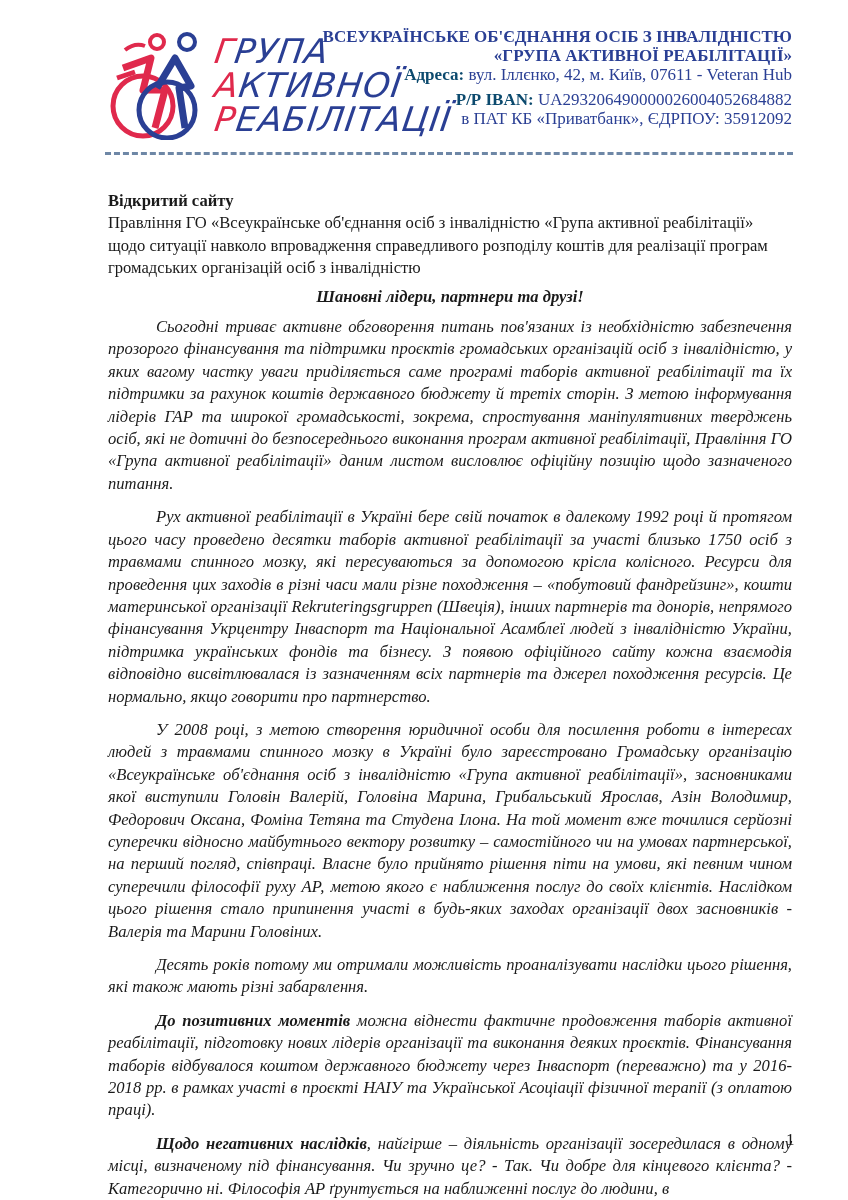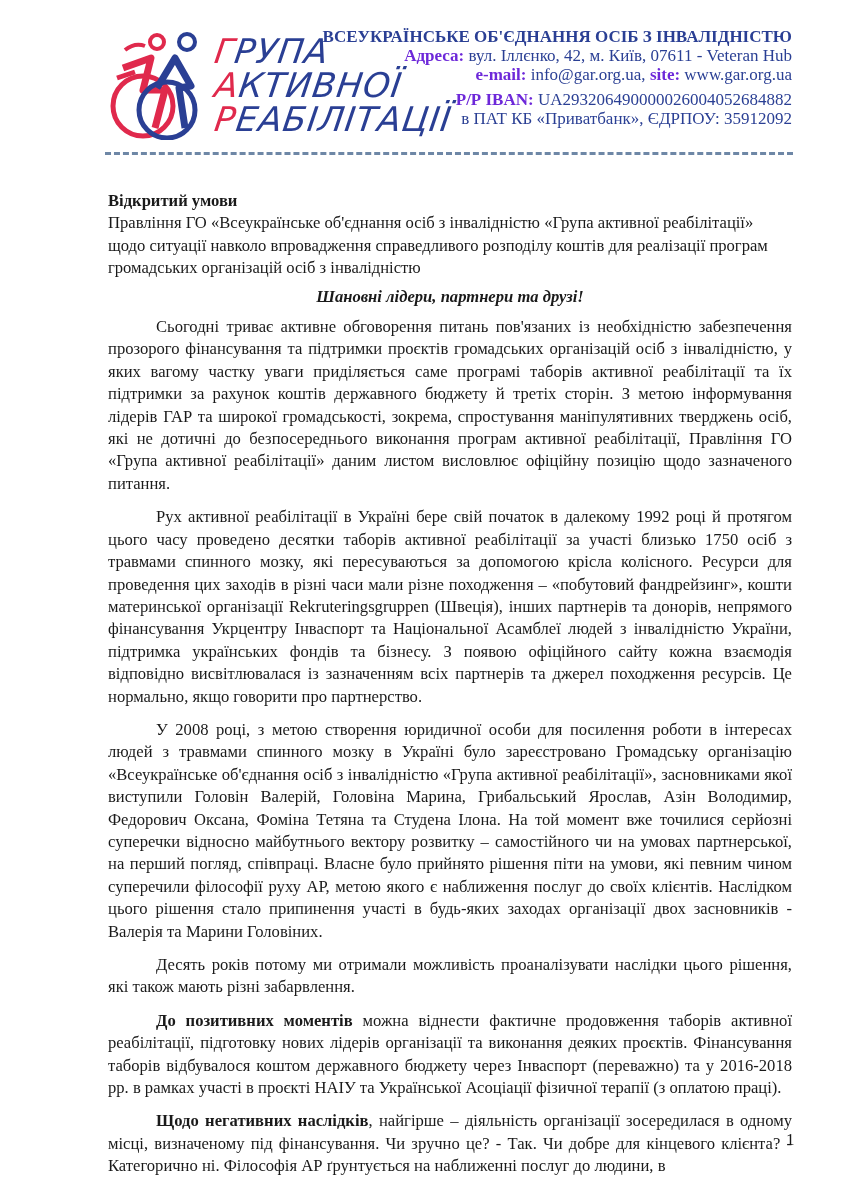--- a/index.html
+++ b/index.html
@@ -7,28 +7,28 @@
          font-family: "Liberation Serif", "DejaVu Serif", serif; color: #1a1a1a; }
   .header { position: absolute; left: 0; top: 0; width: 848px; height: 175px; }
   .logo { position: absolute; left: 95px; top: 28px; width: 360px; height: 112px; }
   .logo-text { position: absolute; left: 120px; top: 6px; font-family: "DejaVu Sans", sans-serif;
                font-style: italic; color: #2a3f94; font-size: 34px; line-height: 34px; letter-spacing: 1px; font-weight: normal; }
   .logo-text div { transform: skewX(-8deg); }
   .logo-text .cap { color: #e0294c; }
   .org-block { position: absolute; right: 56px; top: 27px; text-align: right; font-size: 17px; line-height: 19px; }
   .org-name { color: #2a3f94; font-weight: bold; }
   .org-line { color: #2a3f94; }
-  .org-line b { color: #6d28d9; margin-top: 31px; }
+  .org-line b { color: #0c4a6e; margin-top: 31px; }
   .bank { margin-top: 6px; text-align: right; }
   .divider { position: absolute; left: 105px; top: 152px; width: 688px; height: 0; border-top: 3px dashed #6e87a6; }
   .content { position: absolute; left: 108px; top: 190px; width: 684px; font-size: 16.6px; line-height: 22.4px; }
   .letter-title { font-weight: bold; }
   .subject { margin: 0; }
   .greeting { text-align: center; font-weight: bold; font-style: italic; margin-top: 6px; margin-bottom: 8px; }
-  .para { text-align: justify; text-indent: 48px; margin: 0 0 11px 0; }
+  .para { text-align: justify; text-indent: 48px; margin: 0 0 11px 0; font-style: italic; }
   .page-number { position: absolute; left: 786px; top: 1130px; font-size: 17px; }
 </style>
 </head>
 <body>
 
 <div class="header">
   <div class="logo">
     <svg width="120" height="112" viewBox="0 0 120 112" style="position:absolute;left:0;top:0;">
 
       <circle cx="48" cy="78" r="30" fill="none" stroke="#e0294c" stroke-width="5"></circle>
@@ -43,37 +43,35 @@
     </svg>
     <div class="logo-text">
       <div><span class="cap">Г</span><span>РУПА</span></div>
       <div><span class="cap">А</span><span>КТИВНОЇ</span></div>
       <div><span class="cap">Р</span><span>ЕАБІЛІТАЦІЇ</span></div>
     </div>
   </div>
 
   <div class="org-block">
     <div class="org-name">ВСЕУКРАЇНСЬКЕ ОБ'ЄДНАННЯ ОСІБ З ІНВАЛІДНІСТЮ</div>
+    <div class="org-name">«ГРУПА АКТИВНОЇ РЕАБІЛІТАЦІЇ»</div>
     <div class="org-line">
       <b>Адреса:</b><span> вул. Іллєнко, 42, м. Київ, 07611 - Veteran Hub</span>
-    </div>
-    <div class="org-line">
-      <b>e-mail:</b><span> info@gar.org.ua, </span><b>site:</b><span> www.gar.org.ua</span>
     </div>
     <div class="org-line bank">
       <b>Р/Р IBAN:</b><span> UA293206490000026004052684882</span>
     </div>
     <div class="org-line">в ПАТ КБ «Приватбанк», ЄДРПОУ: 35912092</div>
   </div>
 
   <div class="divider"></div>
 </div>
 
 <div class="content">
-  <div class="letter-title">Відкритий умови</div>
+  <div class="letter-title">Відкритий сайту</div>
   <p class="subject">Правління ГО «Всеукраїнське об'єднання осіб з інвалідністю «Група активної реабілітації» щодо ситуації навколо впровадження справедливого розподілу коштів для реалізації програм громадських організацій осіб з інвалідністю</p>
   <div class="greeting">Шановні лідери, партнери та друзі!</div>
   <p class="para">Сьогодні триває активне обговорення питань пов'язаних із необхідністю забезпечення прозорого фінансування та підтримки проєктів громадських організацій осіб з інвалідністю, у яких вагому частку уваги приділяється саме програмі таборів активної реабілітації та їх підтримки за рахунок коштів державного бюджету й третіх сторін. З метою інформування лідерів ГАР та широкої громадськості, зокрема, спростування маніпулятивних тверджень осіб, які не дотичні до безпосереднього виконання програм активної реабілітації, Правління ГО «Група активної реабілітації» даним листом висловлює офіційну позицію щодо зазначеного питання.</p>
   <p class="para">Рух активної реабілітації в Україні бере свій початок в далекому 1992  році й протягом цього часу проведено десятки таборів активної реабілітації за участі близько 1750 осіб з травмами спинного мозку, які пересуваються за допомогою крісла колісного. Ресурси для проведення цих заходів в різні часи мали різне походження – «побутовий фандрейзинг», кошти материнської організації Rekruteringsgruppen (Швеція), інших партнерів та донорів, непрямого фінансування Укрцентру Інваспорт та Національної Асамблеї людей з інвалідністю України, підтримка українських фондів та бізнесу. З появою офіційного сайту кожна взаємодія відповідно висвітлювалася із зазначенням всіх партнерів та джерел походження ресурсів. Це нормально, якщо говорити про партнерство.</p>
   <p class="para">У 2008 році, з метою створення юридичної особи для посилення роботи в інтересах людей з травмами спинного мозку в Україні було зареєстровано Громадську організацію «Всеукраїнське об'єднання осіб з інвалідністю «Група активної реабілітації», засновниками якої виступили Головін Валерій, Головіна Марина, Грибальський Ярослав, Азін Володимир, Федорович Оксана, Фоміна Тетяна та Студена Ілона. На той момент вже точилися серйозні суперечки відносно майбутнього вектору розвитку – самостійного чи на умовах партнерської, на перший погляд, співпраці. Власне було прийнято рішення піти на умови, які певним чином суперечили філософії руху АР, метою якого є наближення послуг до своїх клієнтів. Наслідком цього рішення стало припинення участі в будь-яких заходах організації двох засновників - Валерія та Марини Головіних.</p>
   <p class="para">Десять років потому ми отримали можливість проаналізувати наслідки цього рішення, які також мають різні забарвлення.</p>
   <p class="para"><b>До позитивних моментів</b><span> можна віднести фактичне продовження таборів активної реабілітації, підготовку нових лідерів організації та виконання деяких проєктів. Фінансування таборів відбувалося коштом державного бюджету через Інваспорт (переважно) та у 2016-2018 рр. в рамках участі в проєкті НАІУ та Української Асоціації фізичної терапії (з оплатою праці).</span></p>
   <p class="para"><b>Щодо негативних наслідків</b><span>, найгірше – діяльність організації зосередилася в одному місці, визначеному під фінансування. Чи зручно це? - Так. Чи добре для кінцевого клієнта? - Категорично ні. Філософія АР ґрунтується на наближенні послуг до людини, в</span></p>
 </div>
 

